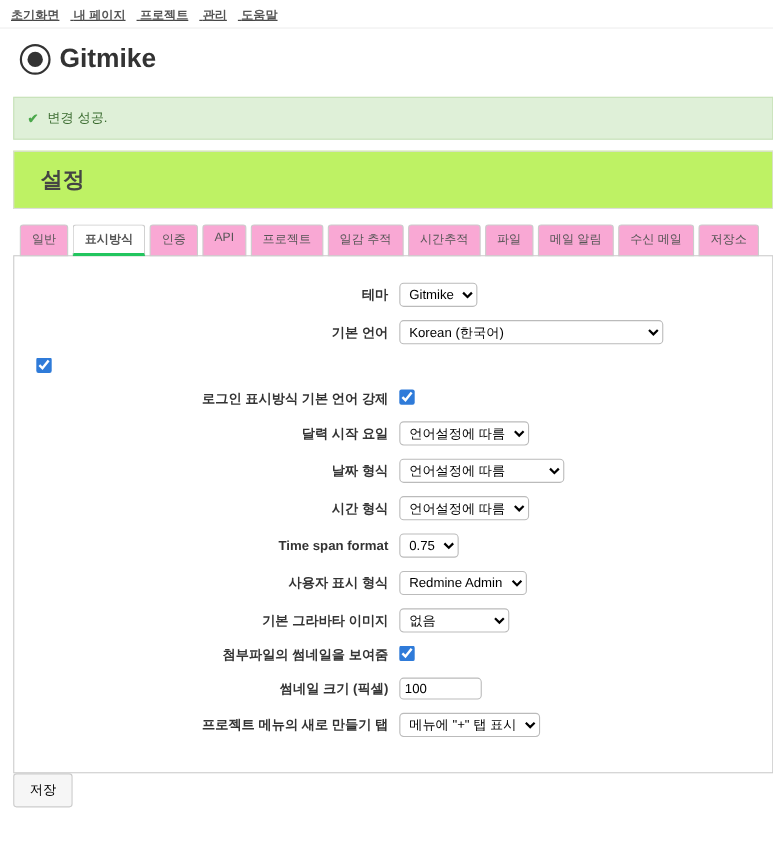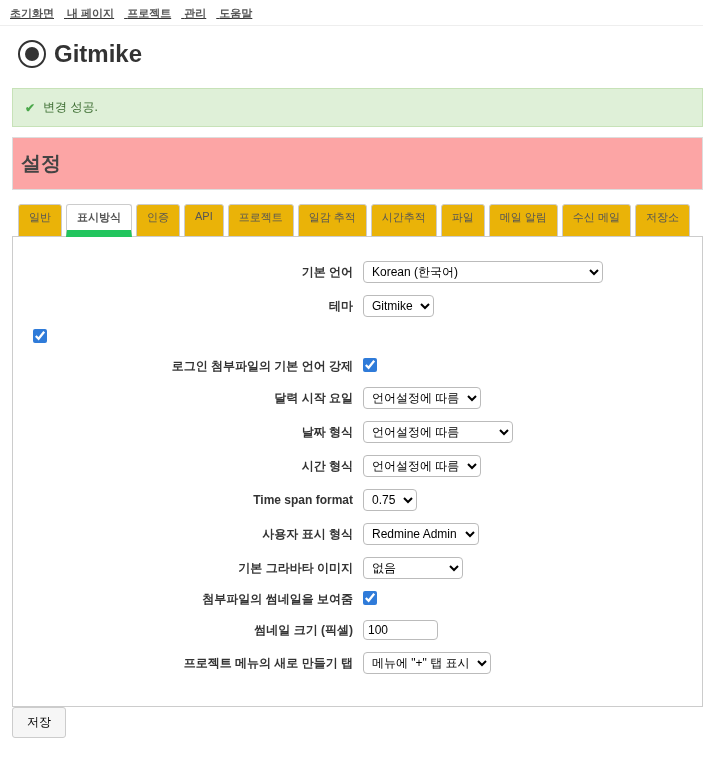--- a/index.html
+++ b/index.html
@@ -12,26 +12,26 @@
 .logo { display: flex; align-items: center; gap: 8px; }
 .logo-icon { width: 28px; height: 28px; border: 2.5px solid #333; border-radius: 50%; position: relative; }
 .logo-icon::after { content:""; position:absolute; width:14px; height:14px; background:#333; border-radius:50%; top:5px; left:5px; }
 .logo-text { font-size: 24px; font-weight: bold; color: #333; }
 
 .main { padding: 0 0 20px 12px; }
 
 .flash { background: #dff0d8; border: 1px solid #c7e2b8; padding: 10px 12px; margin-bottom: 10px; display:flex; align-items:center; gap:8px; color:#3a6b2f; }
 .checkmark { color:#4ba84b; font-weight:bold; }
 
-.page-title-bar { background:#fca5a5; border:1px solid #ddd; padding:12px 8px; margin-bottom:14px; }
+.page-title-bar { background:#bef264; border:1px solid #ddd; padding:12px 24px; margin-bottom:14px; }
 .page-title { font-size:20px; font-weight:bold; color:#444; }
 
 .tabs { display:flex; gap:4px; margin-bottom:-1px; margin-left:6px; flex-wrap:wrap; }
-.tab { background:#eab308; border:1px solid #ccc; border-radius:3px 3px 0 0; padding:5px 10px; font-size:11px; color:#555; cursor:pointer; }
-.tab.active { background:#fff; border-bottom:7px solid #22c55e; font-weight:bold; }
+.tab { background:#f9a8d4; border:1px solid #ccc; border-radius:3px 3px 0 0; padding:5px 10px; font-size:11px; color:#555; cursor:pointer; }
+.tab.active { background:#fff; border-bottom:3px solid #22c55e; font-weight:bold; }
 
 .panel { border:1px solid #ccc; background:#fff; padding:24px 20px 20px; margin-right:0; }
 
 .form-row { display:flex; align-items:center; margin-bottom:12px; }
 .form-label { width:330px; text-align:right; padding-right:10px; font-size:12px; font-weight:bold; color:#333; }
 .form-control select, .form-control input[type="text"] { font-size:12px; padding:2px 4px; border:1px solid #bbb; background:#fff; border-radius:4px; }
 .form-control select { appearance:auto; }
 .form-control input[type="checkbox"] { width:14px; height:14px; accent-color:#2f7bd9; }
 .form-control input[type="text"] { width:75px; }
 
@@ -77,35 +77,35 @@
     <div class="tab">시간추적</div>
     <div class="tab">파일</div>
     <div class="tab">메일 알림</div>
     <div class="tab">수신 메일</div>
     <div class="tab">저장소</div>
   </div>
 
   <div class="panel">
 
     <div class="form-row">
-      <div class="form-label">기본 언어</div>
-      <div class="form-control"><select style="width:240px"><option>Korean (한국어)</option></select></div>
+      <div class="form-label">테마</div>
+      <div class="form-control"><select><option>Gitmike</option></select></div>
     </div>
 
     <div class="form-row">
-      <div class="form-label">테마</div>
-      <div class="form-control"><select><option>Gitmike</option></select></div>
+      <div class="form-label">기본 언어</div>
+      <div class="form-control"><select style="width:240px"><option>Korean (한국어)</option></select></div>
     </div>
 
     <div class="form-row">
       <div class="form-control"><input type="checkbox" checked="" style=""></div>
     </div>
 
     <div class="form-row">
-      <div class="form-label">로그인 첨부파일의 기본 언어 강제</div>
+      <div class="form-label">로그인 표시방식 기본 언어 강제</div>
       <div class="form-control"><input type="checkbox" checked="" style=""></div>
     </div>
 
     <div class="form-row">
       <div class="form-label">달력 시작 요일</div>
       <div class="form-control"><select><option>언어설정에 따름</option></select></div>
     </div>
 
     <div class="form-row">
       <div class="form-label">날짜 형식</div>

